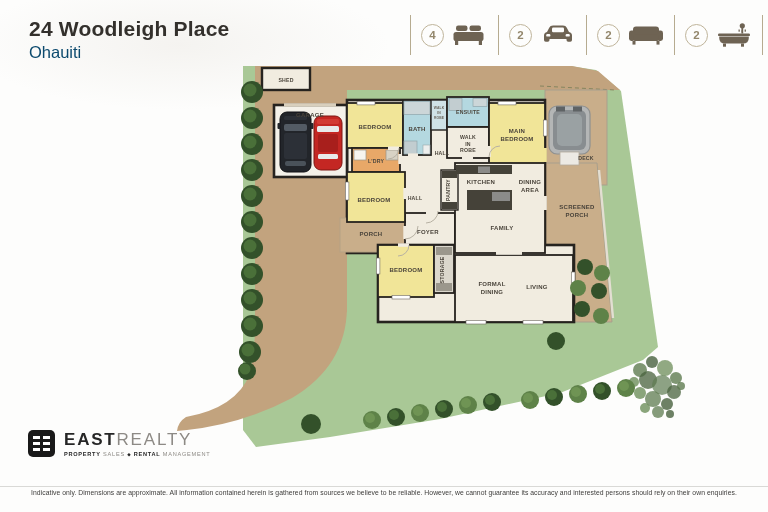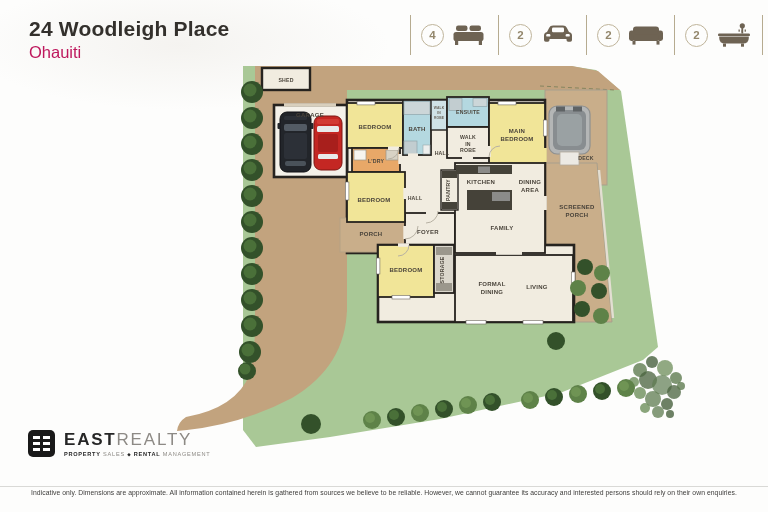--- a/index.html
+++ b/index.html
@@ -2,21 +2,21 @@
 <html style="--lawn: #a9c896; --driveway: #c2a37e; --tan_deck: #c9ae8a; --floor: #f1ece0; --bedroom: #f1e598; --wet: #b4d8e0; --laundry_orange: #e8a868; --wall: #26231f; --icon_brown: #6e6353; --tree_dark: #33512a; --tree_light: #5e8248;"><head>
 <meta charset="utf-8">
 <style>
   html,body{margin:0;padding:0;background:#ffffff;}
   .page{position:relative;width:768px;height:512px;background:#fdfdfc;overflow:hidden;
         font-family:"Liberation Sans",sans-serif;}
   .title-halo{position:absolute;left:-30px;top:-20px;width:420px;height:130px;border-radius:50%;
         background:radial-gradient(closest-side,rgba(205,198,186,0.18),rgba(205,198,186,0));}
   .addr{position:absolute;left:29px;top:16px;line-height:1.25;}
   .addr .t{font-size:21px;font-weight:700;color:#33302c;letter-spacing:.2px;}
-  .addr .s{font-size:16.5px;font-weight:400;color:#be185d;}
+  .addr .s{font-size:16.5px;font-weight:400;color:#0c4a6e;}
   
   .features{position:absolute;top:15px;right:5px;display:flex;align-items:center;height:40px;
         border-right:1.6px solid #b6ab90;}
   .feature{display:flex;align-items:center;gap:8px;padding:0 10px;height:40px;
         border-left:1.6px solid #b6ab90;}
   .count{width:21px;height:21px;border:1.6px solid #bfb49a;border-radius:50%;
         display:flex;align-items:center;justify-content:center;
         font-size:11.5px;font-weight:600;color:#93876c;}
   .ficon svg{display:block;}
   

